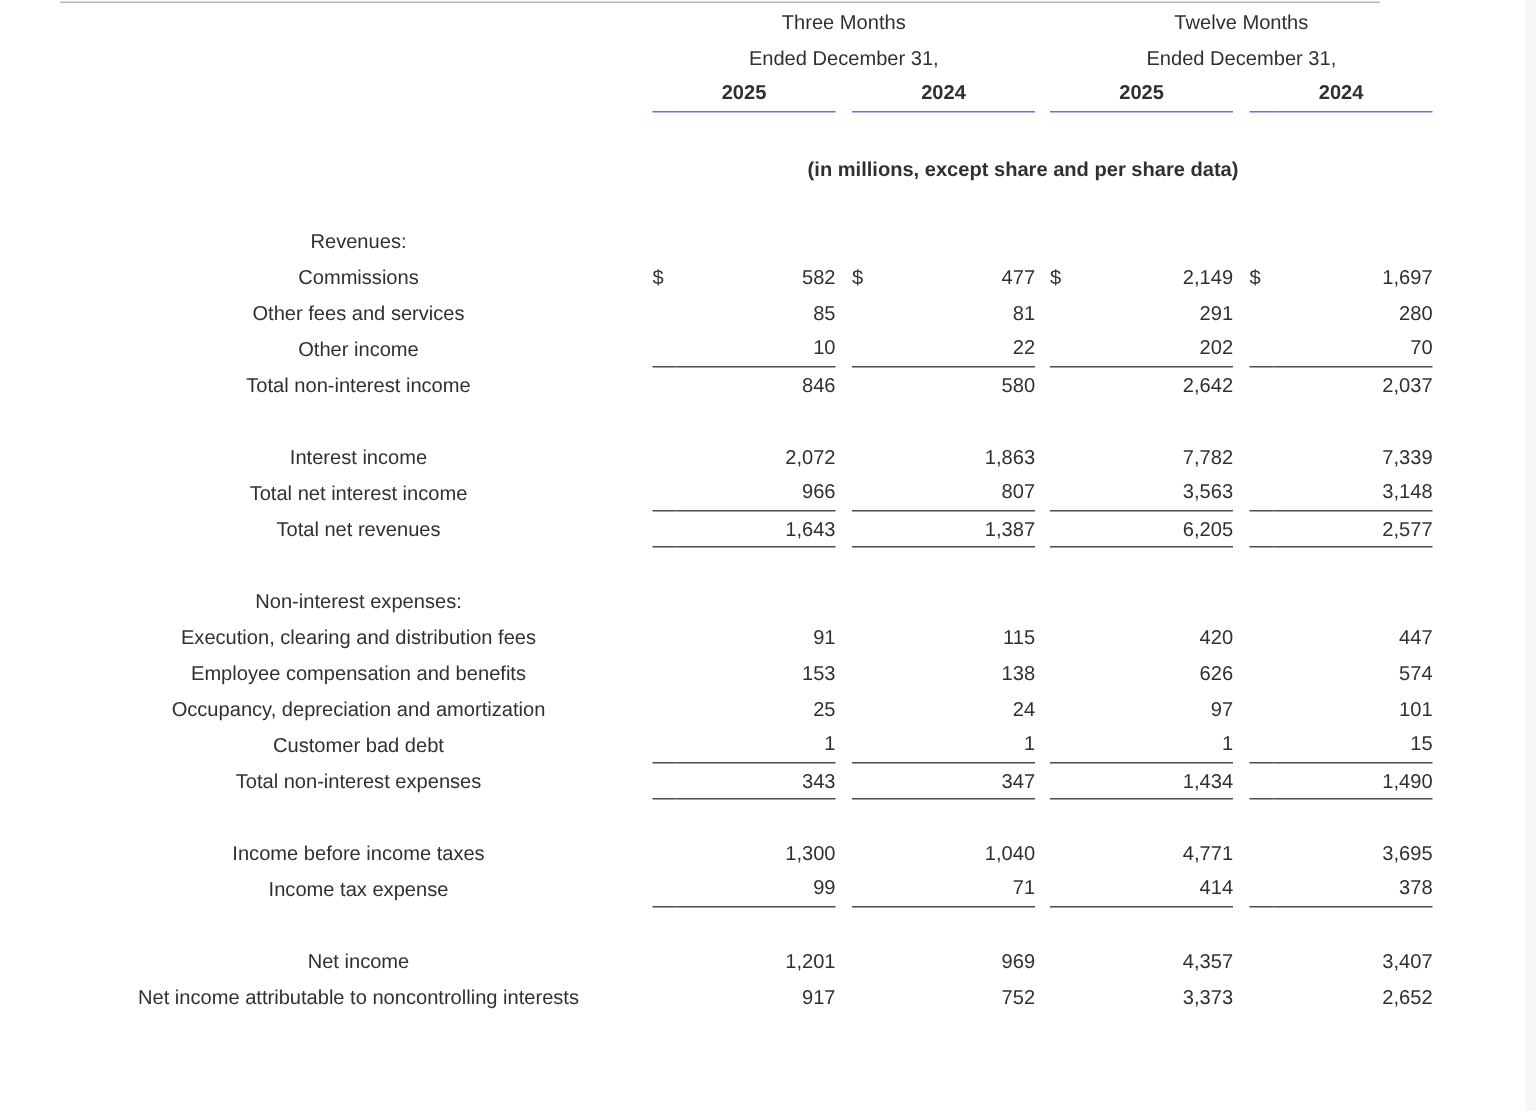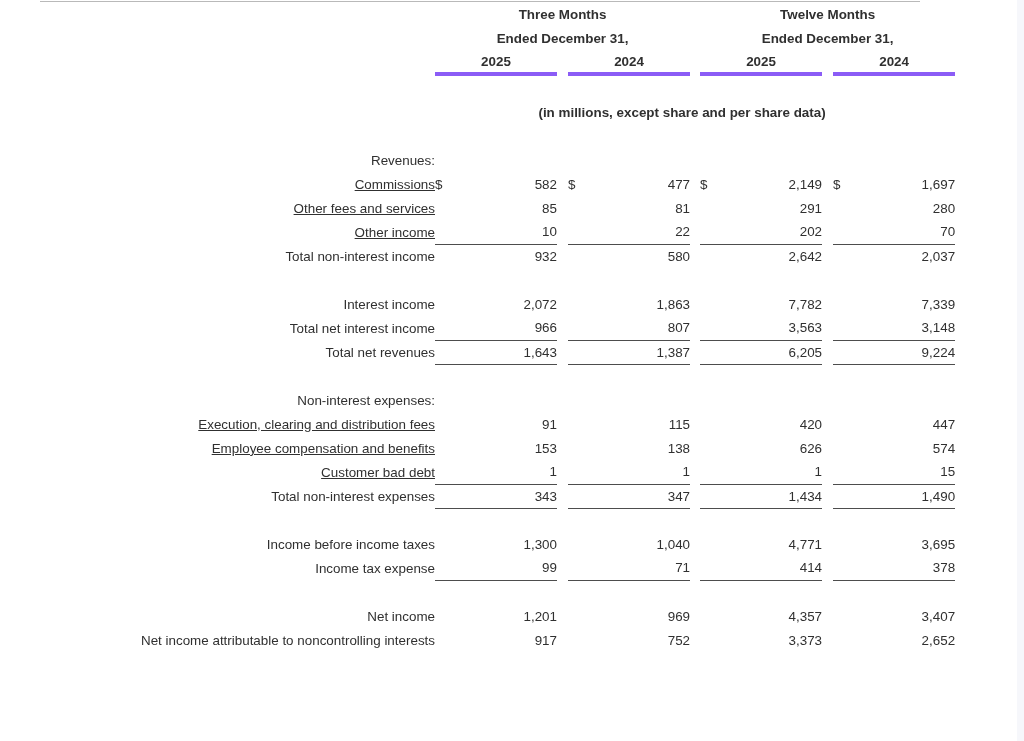--- a/index.html
+++ b/index.html
@@ -27,33 +27,33 @@
     border-collapse:collapse;
     table-layout:fixed;
   }
   table.fin td {
     height:24px; padding:0;
     vertical-align:middle;
     font-size:13.4px; color:#303030;
     white-space:nowrap; overflow:visible;
   }
   
-  tr.h-period td, tr.h-ended td { font-weight:bold; text-align:center; }
+  tr.h-period td, tr.h-ended td { font-weight:normal; text-align:center; }
   tr.h-years td.yr {
     height:22px; font-weight:bold; text-align:center;
-    border-bottom:4px solid #8b5cf6;
+    border-bottom:1px solid #8b5cf6;
   }
   tr.sp26 td { height:26px; }
   tr.sp24 td { height:24px; }
   tr.h-sub td.sub { font-weight:bold; text-align:center; }
   tr.h-sub td.sub span { position:relative; left:-13px; }
   
-  td.label { text-align:right; }
+  td.label { text-align:center; }
   td.ind0 { padding-left:0; }
-  td.ind1 { padding-left:10px;text-decoration:underline; }
+  td.ind1 { padding-left:10px; }
   td.ind2 { padding-left:15px; }
   td.dollar { text-align:left; }
   td.val { text-align:right; padding-right:3px; }
   tr.rule td.grp { border-bottom:1px solid #4d4d4d; }
 </style>
 </head>
 <body>
 
 <div class="page">
   <div class="top-rule"></div>
@@ -162,21 +162,21 @@
           <td class="gap"></td>
           <td class="dollar grp"></td>
           <td class="val grp">202</td>
           <td class="gap"></td>
           <td class="dollar grp"></td>
           <td class="val grp">70</td>
         </tr>
         <tr class="data">
           <td class="label ind2">Total non-interest income</td>
           <td class="dollar grp"></td>
-          <td class="val grp">932</td>
+          <td class="val grp">846</td>
           <td class="gap"></td>
           <td class="dollar grp"></td>
           <td class="val grp">580</td>
           <td class="gap"></td>
           <td class="dollar grp"></td>
           <td class="val grp">2,642</td>
           <td class="gap"></td>
           <td class="dollar grp"></td>
           <td class="val grp">2,037</td>
         </tr>
@@ -216,21 +216,21 @@
           <td class="dollar grp"></td>
           <td class="val grp">1,643</td>
           <td class="gap"></td>
           <td class="dollar grp"></td>
           <td class="val grp">1,387</td>
           <td class="gap"></td>
           <td class="dollar grp"></td>
           <td class="val grp">6,205</td>
           <td class="gap"></td>
           <td class="dollar grp"></td>
-          <td class="val grp">9,224</td>
+          <td class="val grp">2,577</td>
         </tr>
         <tr class="sp24">
           <td colspan="12"></td>
         </tr>
         <tr class="data">
           <td class="label ind0">Non-interest expenses:</td>
           <td class="dollar grp"></td>
           <td class="val grp"></td>
           <td class="gap"></td>
           <td class="dollar grp"></td>
@@ -262,20 +262,34 @@
           <td class="val grp">153</td>
           <td class="gap"></td>
           <td class="dollar grp"></td>
           <td class="val grp">138</td>
           <td class="gap"></td>
           <td class="dollar grp"></td>
           <td class="val grp">626</td>
           <td class="gap"></td>
           <td class="dollar grp"></td>
           <td class="val grp">574</td>
+        </tr>
+        <tr class="data">
+          <td class="label ind1">Occupancy, depreciation and amortization</td>
+          <td class="dollar grp"></td>
+          <td class="val grp">25</td>
+          <td class="gap"></td>
+          <td class="dollar grp"></td>
+          <td class="val grp">24</td>
+          <td class="gap"></td>
+          <td class="dollar grp"></td>
+          <td class="val grp">97</td>
+          <td class="gap"></td>
+          <td class="dollar grp"></td>
+          <td class="val grp">101</td>
         </tr>
         <tr class="data rule">
           <td class="label ind1">Customer bad debt</td>
           <td class="dollar grp"></td>
           <td class="val grp">1</td>
           <td class="gap"></td>
           <td class="dollar grp"></td>
           <td class="val grp">1</td>
           <td class="gap"></td>
           <td class="dollar grp"></td>

